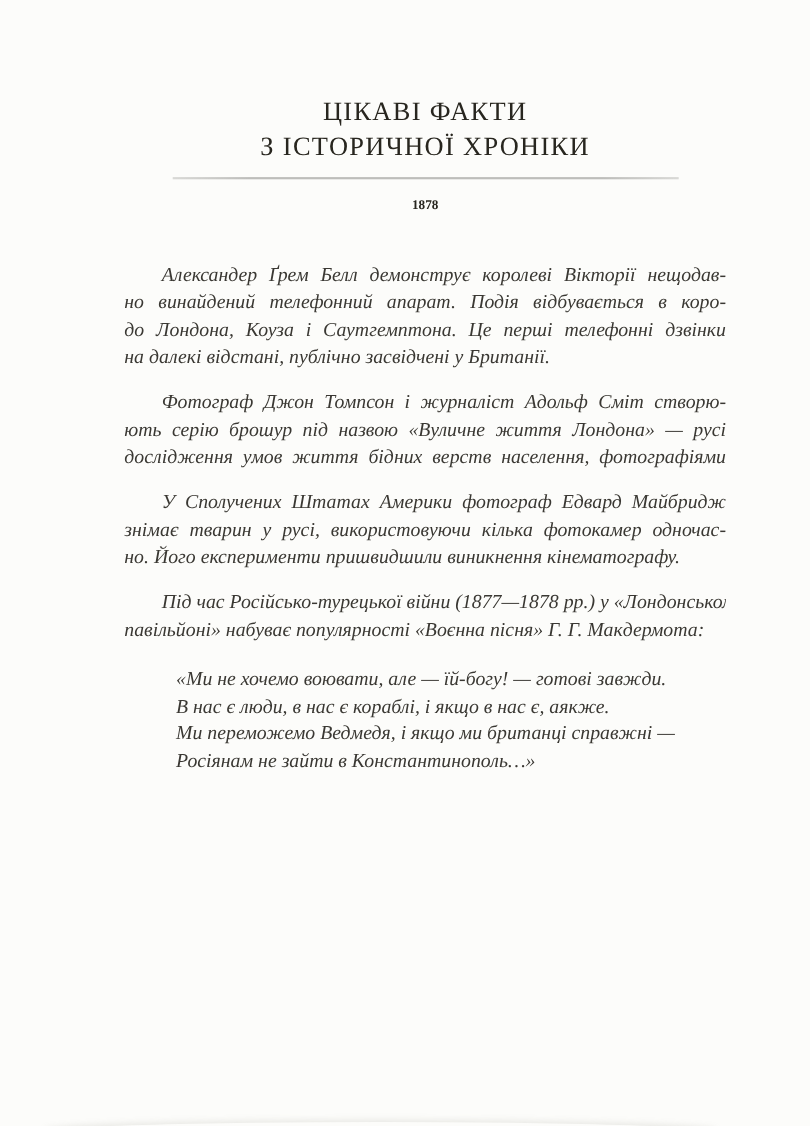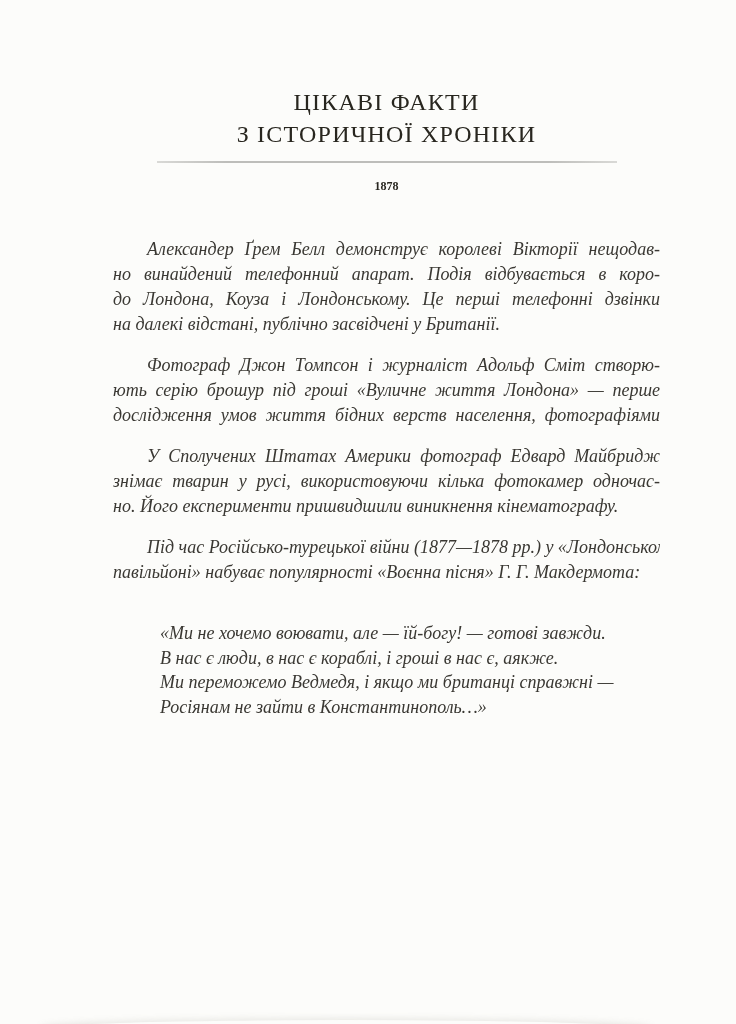--- a/index.html
+++ b/index.html
@@ -76,21 +76,21 @@
     -moz-text-align-last: justify;
   }
   .jline.first {
     padding-left: 34px;
   }
   .jline.last {
     text-align-last: left;
     -moz-text-align-last: left;
   }
   .verse {
-    margin-top: 36px;
+    margin-top: 20px;
     margin-left: 47px;
     font-style: italic;
     font-size: 18px;
     line-height: 24.5px;
     color: var(--text, #3a3833);
   }
   .vline {
     white-space: nowrap;
   }
 </style>
@@ -106,40 +106,40 @@
     </div>
 
     <div class="rule"></div>
 
     <div class="year">1878</div>
 
     <div class="body-text">
         <div class="para">
           <div class="jline first">Александер Ґрем Белл демонструє королеві Вікторії нещодав-</div>
           <div class="jline">но винайдений телефонний апарат. Подія відбувається в коро-</div>
-          <div class="jline">до Лондона, Коуза і Лондонському. Це перші телефонні дзвінки</div>
+          <div class="jline">до Лондона, Коуза і Саутгемптона. Це перші телефонні дзвінки</div>
           <div class="jline last">на далекі відстані, публічно засвідчені у Британії.</div>
         </div>
         <div class="para">
           <div class="jline first">Фотограф Джон Томпсон і журналіст Адольф Сміт створю-</div>
-          <div class="jline">ють серію брошур під гроші «Вуличне життя Лондона» — перше</div>
+          <div class="jline">ють серію брошур під назвою «Вуличне життя Лондона» — русі</div>
           <div class="jline">дослідження умов життя бідних верств населення, фотографіями</div>
         </div>
         <div class="para">
           <div class="jline first">У Сполучених Штатах Америки фотограф Едвард Майбридж</div>
           <div class="jline">знімає тварин у русі, використовуючи кілька фотокамер одночас-</div>
           <div class="jline last">но. Його експерименти пришвидшили виникнення кінематографу.</div>
         </div>
         <div class="para">
           <div class="jline first">Під час Російсько-турецької війни (1877—1878 рр.) у «Лондонському</div>
           <div class="jline last">павільйоні» набуває популярності «Воєнна пісня» Г. Г. Макдермота:</div>
         </div>
       </div>
 
     <div class="verse">
         <div class="vline">«Ми не хочемо воювати, але — їй-богу! — готові завжди.</div>
-        <div class="vline">В нас є люди, в нас є кораблі, і гроші в нас є, аякже.</div>
+        <div class="vline">В нас є люди, в нас є кораблі, і якщо в нас є, аякже.</div>
         <div class="vline">Ми переможемо Ведмедя, і якщо ми британці справжні —</div>
         <div class="vline">Росіянам не зайти в Константинополь…»</div>
       </div>
 
   </div>
 </div>
 
 </body></html>

